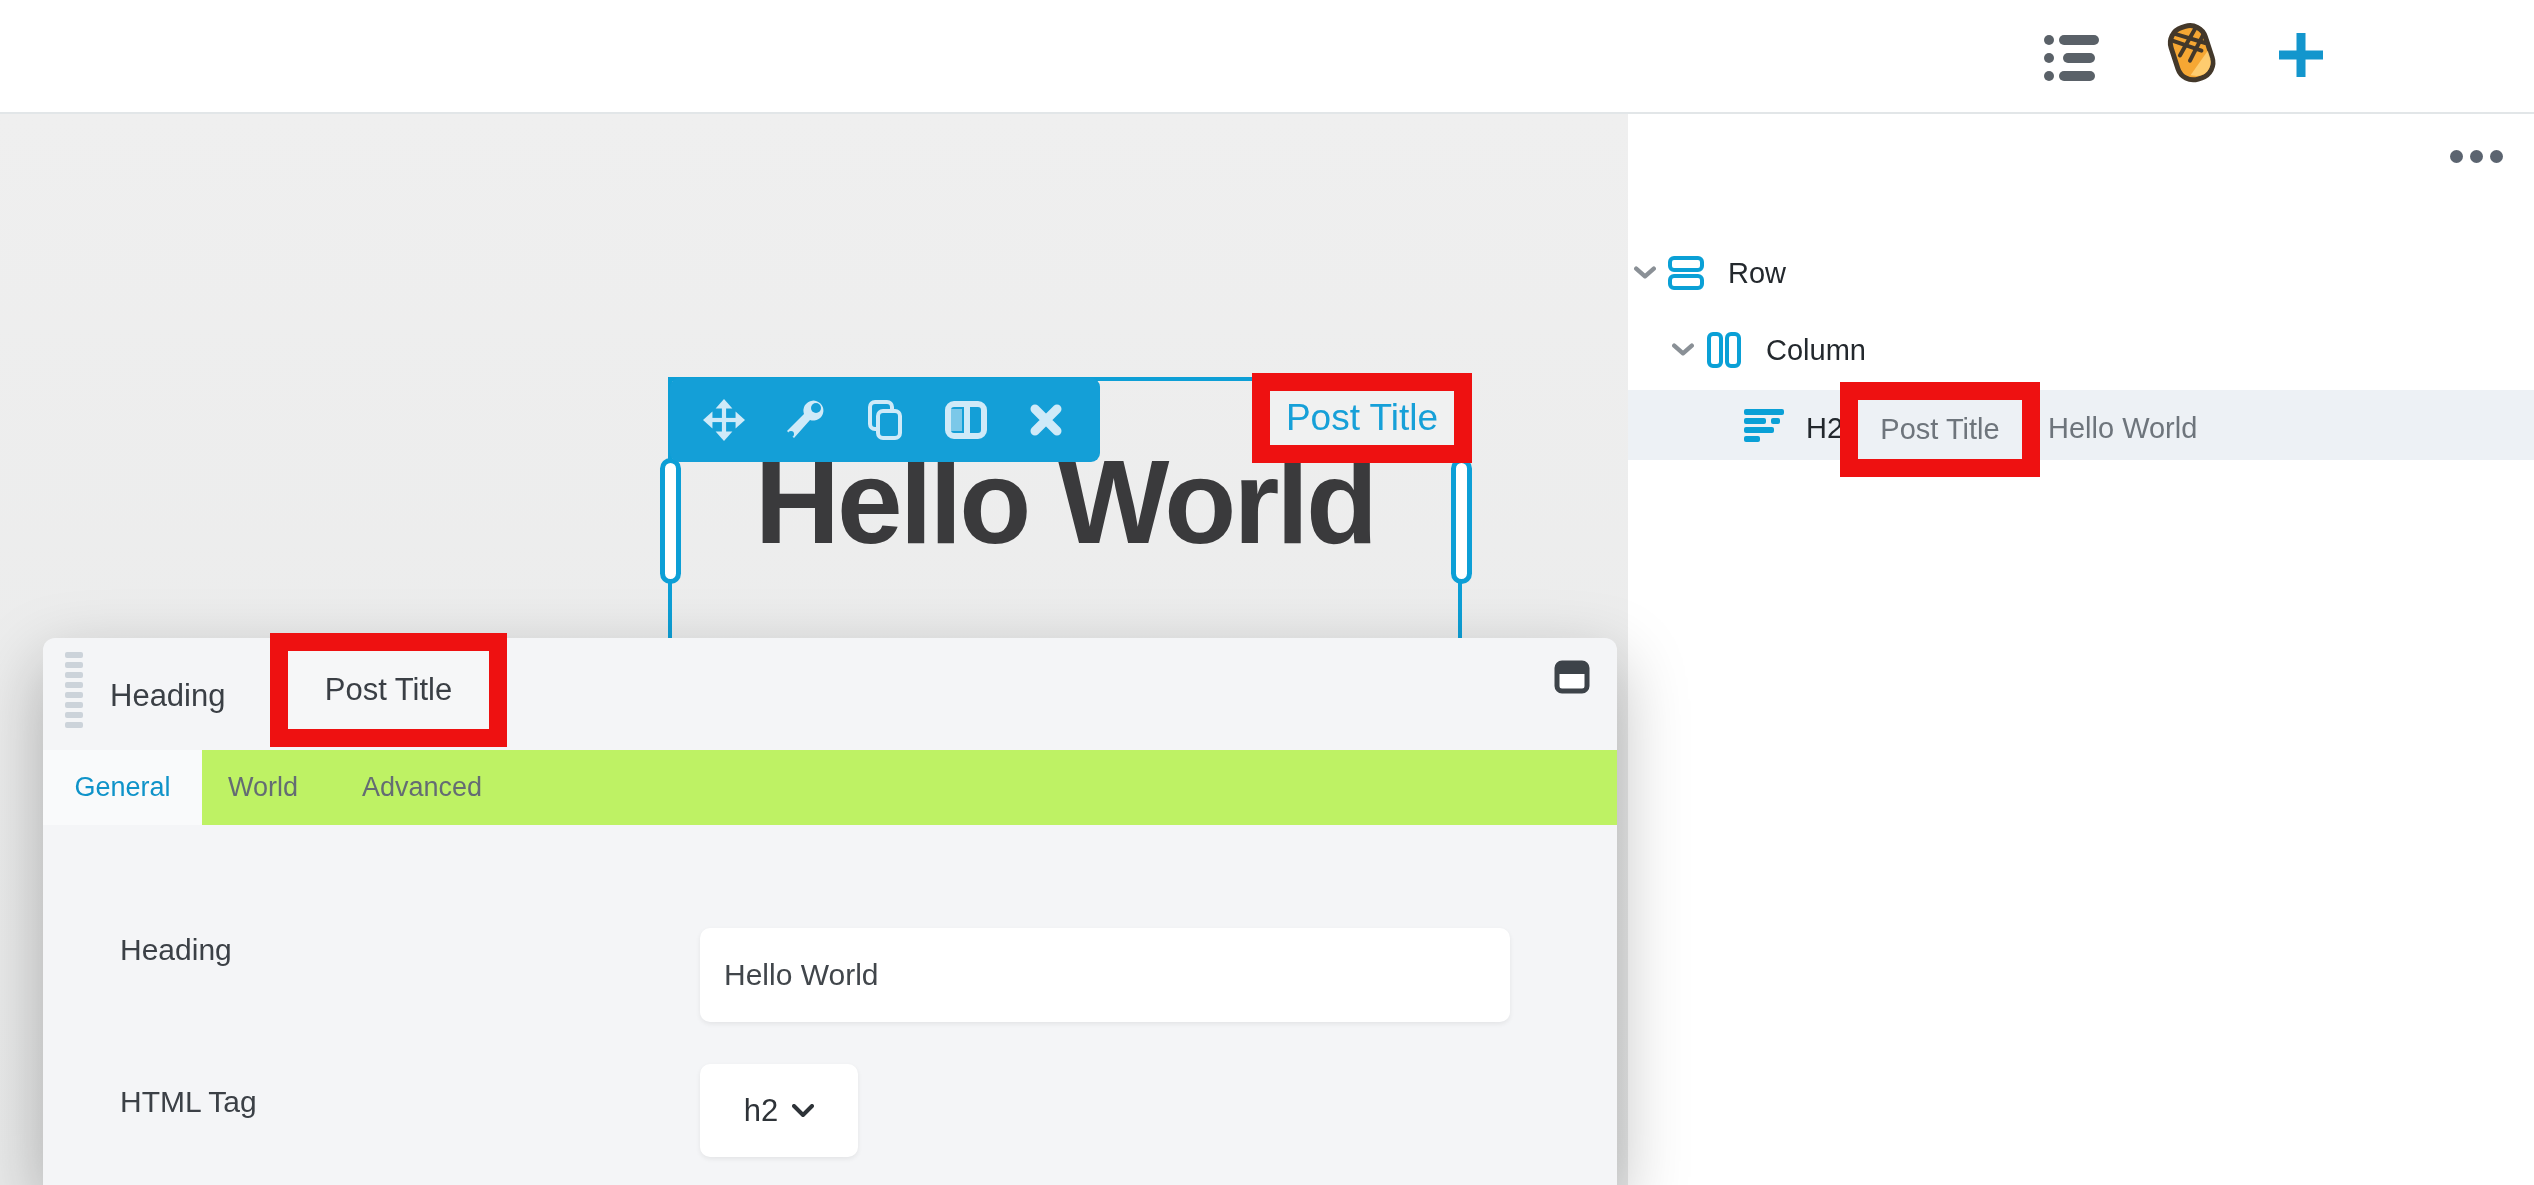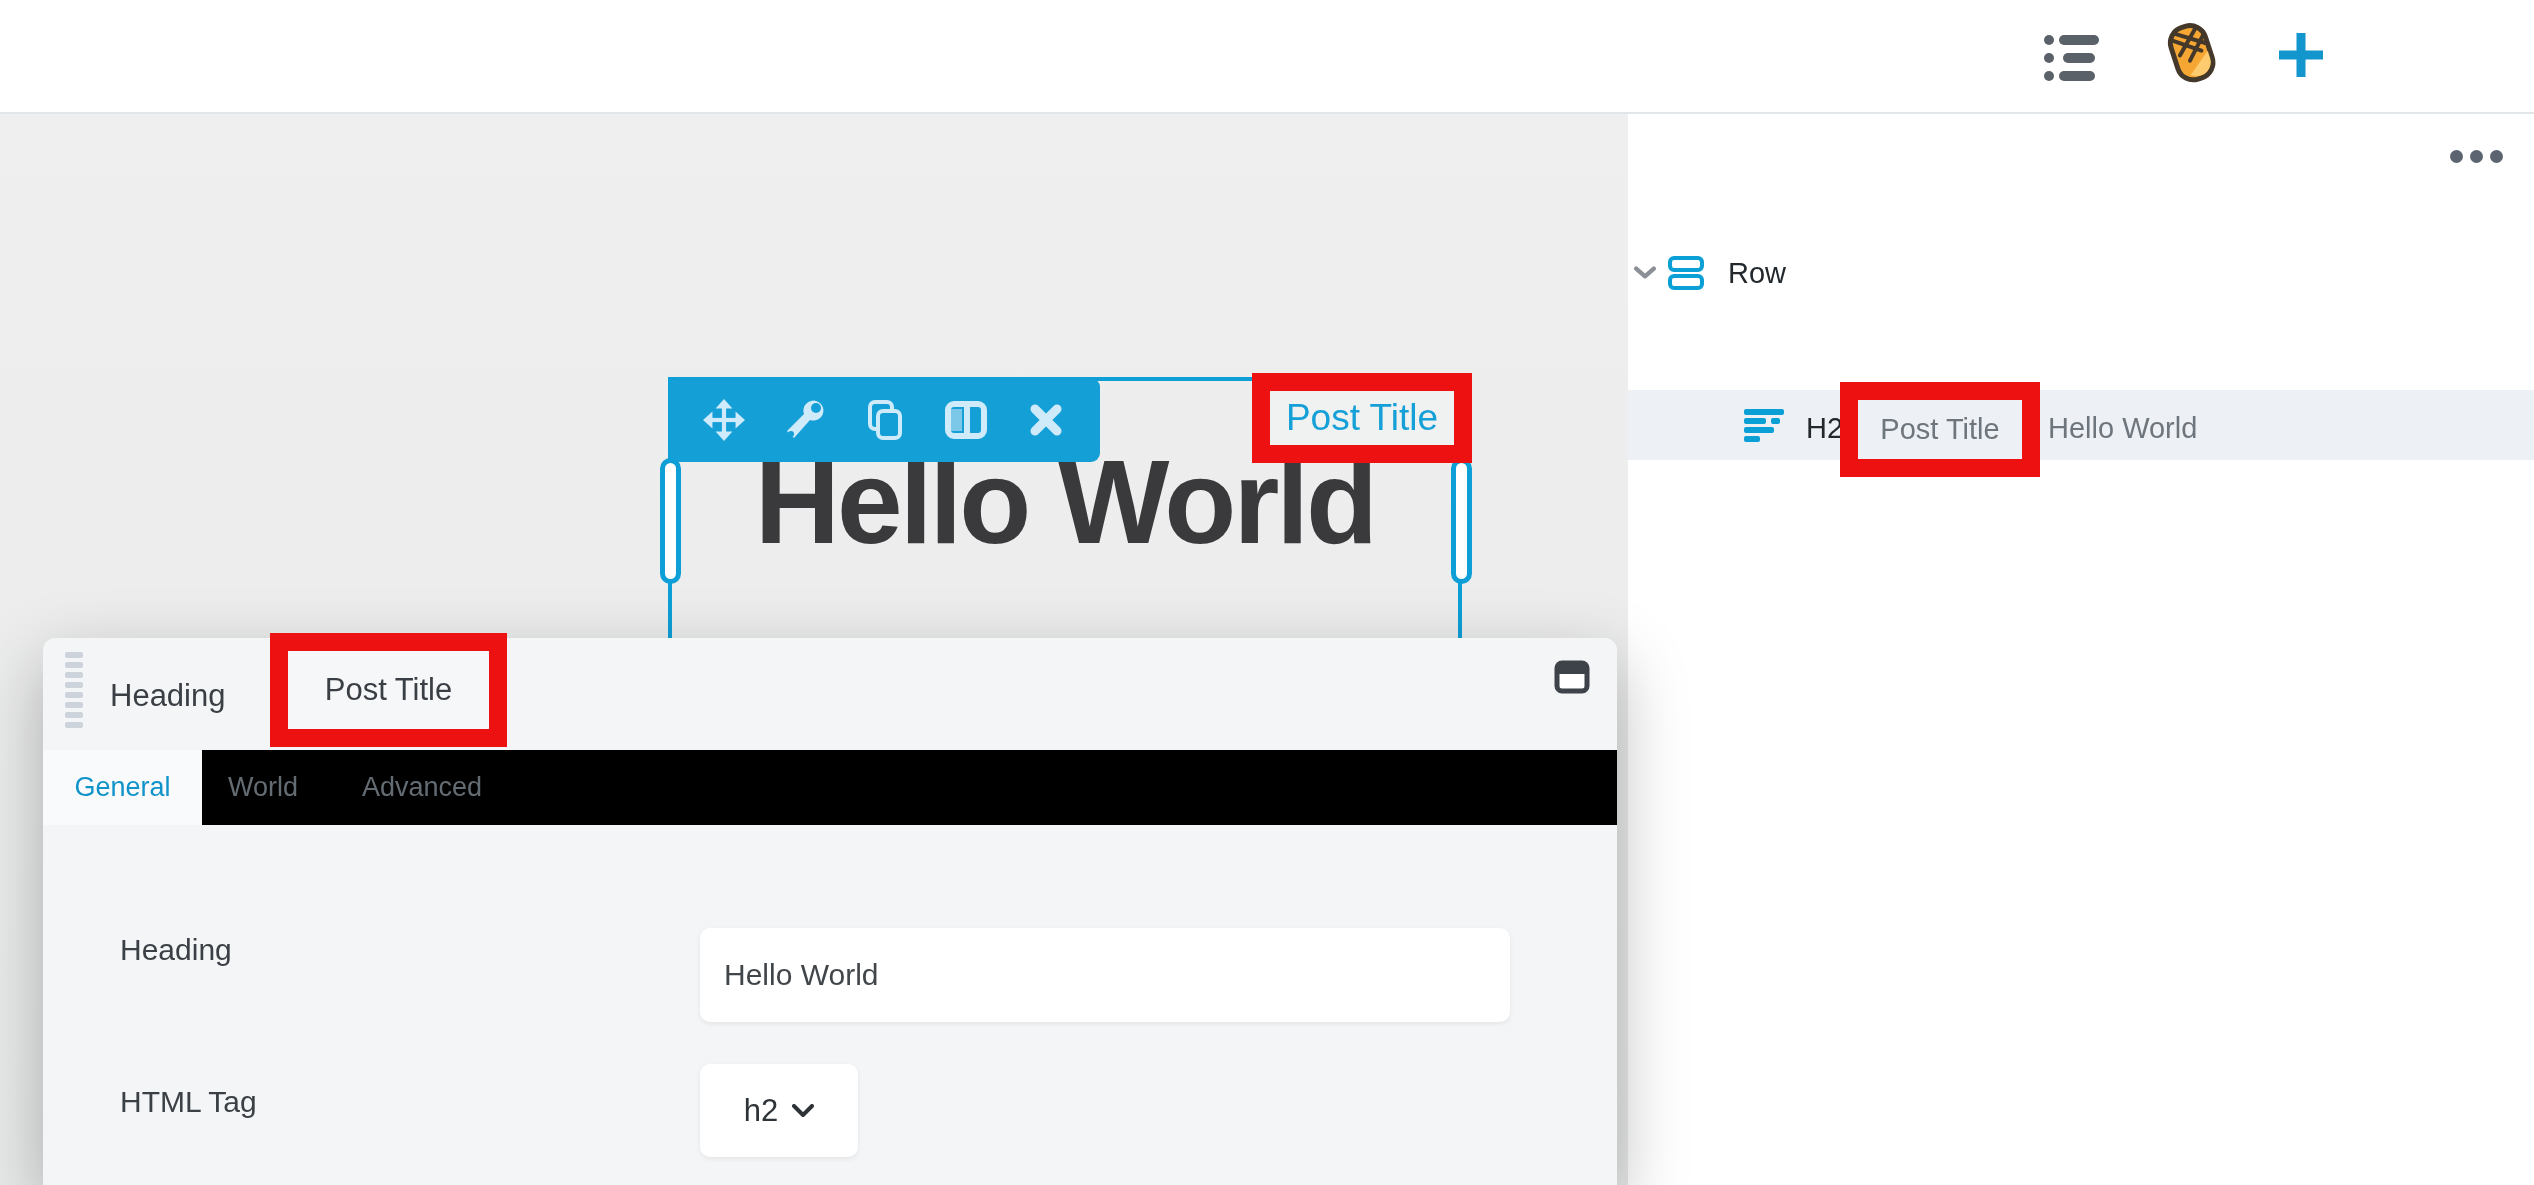--- a/index.html
+++ b/index.html
@@ -38,21 +38,21 @@
 
   
   .dialog{left:43px;top:638px;width:1574px;height:547px;background:#f4f5f7;border-radius:12px 12px 0 0;
           box-shadow:0 25px 70px rgba(0,0,0,.28);}
   .drag-handle{left:65px;top:652px;width:18px;display:flex;flex-direction:column;gap:4px;cursor:grab;}
   .drag-handle i{height:6px;background:#ccd3da;border-radius:2px;}
   .dlg-title{font-size:31px;color:#3a3f45;font-weight:500;}
   .title-annot{left:270px;top:633px;width:237px;height:114px;border:18px solid #ee1111;box-sizing:border-box;
                background:#f6f7f8;display:flex;align-items:center;justify-content:center;}
   .win-btn{left:1552px;top:658px;width:40px;height:38px;display:flex;align-items:center;justify-content:center;cursor:pointer;}
-  .tabbar{left:43px;top:750px;width:1574px;height:75px;background:#000000;display:flex;}
+  .tabbar{left:43px;top:750px;width:1574px;height:75px;background:#bef264;display:flex;}
   .tab{height:75px;display:flex;align-items:center;justify-content:center;font-size:27px;color:#646c73;cursor:pointer;}
   .tab.active{background:#f9fafb;color:#0f93c9;}
   .fld-label{font-size:30px;color:#3b4046;}
   .text-input{left:700px;top:928px;width:810px;height:94px;background:#fff;border:none;border-radius:10px;
               box-shadow:0 2px 5px rgba(0,0,0,.07);font-family:"Liberation Sans",sans-serif;
               font-size:30px;color:#41464b;padding:0 24px;box-sizing:border-box;outline:none;}
   .select-box{left:700px;top:1064px;width:158px;height:93px;background:#fff;border-radius:10px;
               box-shadow:0 2px 5px rgba(0,0,0,.07);display:flex;align-items:center;justify-content:center;
               gap:14px;font-size:31px;color:#2e3338;cursor:pointer;}
 </style>
@@ -127,20 +127,30 @@
     <svg class="abs" style="left:0;top:12px;" width="22" height="14" viewBox="0 0 20 12">
       <polyline points="2,2 10,9 18,2" fill="none" stroke="#8a9096" stroke-width="4" stroke-linecap="round" stroke-linejoin="round"></polyline>
     </svg>
     <svg class="abs" style="left:34px;top:1px;" width="36" height="36" viewBox="0 0 36 36">
       <rect x="2" y="3" width="32" height="12" rx="4" fill="none" stroke="#0aa0d6" stroke-width="4"></rect>
       <rect x="2" y="21" width="32" height="12" rx="4" fill="none" stroke="#0aa0d6" stroke-width="4"></rect>
     </svg>
     <span class="abs tree-label" style="left:94px;top:3px;">Row</span>
   </div>
 
+  <div class="abs" style="left:1672px;top:331px;width:400px;height:38px;">
+    <svg class="abs" style="left:0;top:12px;" width="22" height="14" viewBox="0 0 20 12">
+      <polyline points="2,2 10,9 18,2" fill="none" stroke="#8a9096" stroke-width="4" stroke-linecap="round" stroke-linejoin="round"></polyline>
+    </svg>
+    <svg class="abs" style="left:34px;top:1px;" width="36" height="36" viewBox="0 0 36 36">
+      <rect x="3" y="2" width="12" height="32" rx="4" fill="none" stroke="#0aa0d6" stroke-width="4"></rect>
+      <rect x="21" y="2" width="12" height="32" rx="4" fill="none" stroke="#0aa0d6" stroke-width="4"></rect>
+    </svg>
+    <span class="abs tree-label" style="left:94px;top:3px;">Column</span>
+  </div>
 
   <div class="abs sel-row">
     <svg class="abs" style="left:116px;top:19px;" width="42" height="34" viewBox="0 0 42 34">
       <g fill="#0aa0d6">
         <rect x="0" y="0" width="40" height="6" rx="2"></rect>
         <rect x="0" y="9" width="22" height="6" rx="2"></rect>
           <rect x="27" y="9" width="9" height="6" rx="2"></rect>
         <rect x="0" y="18" width="30" height="6" rx="2"></rect>
         <rect x="0" y="27" width="16" height="6" rx="2"></rect>
       </g>

